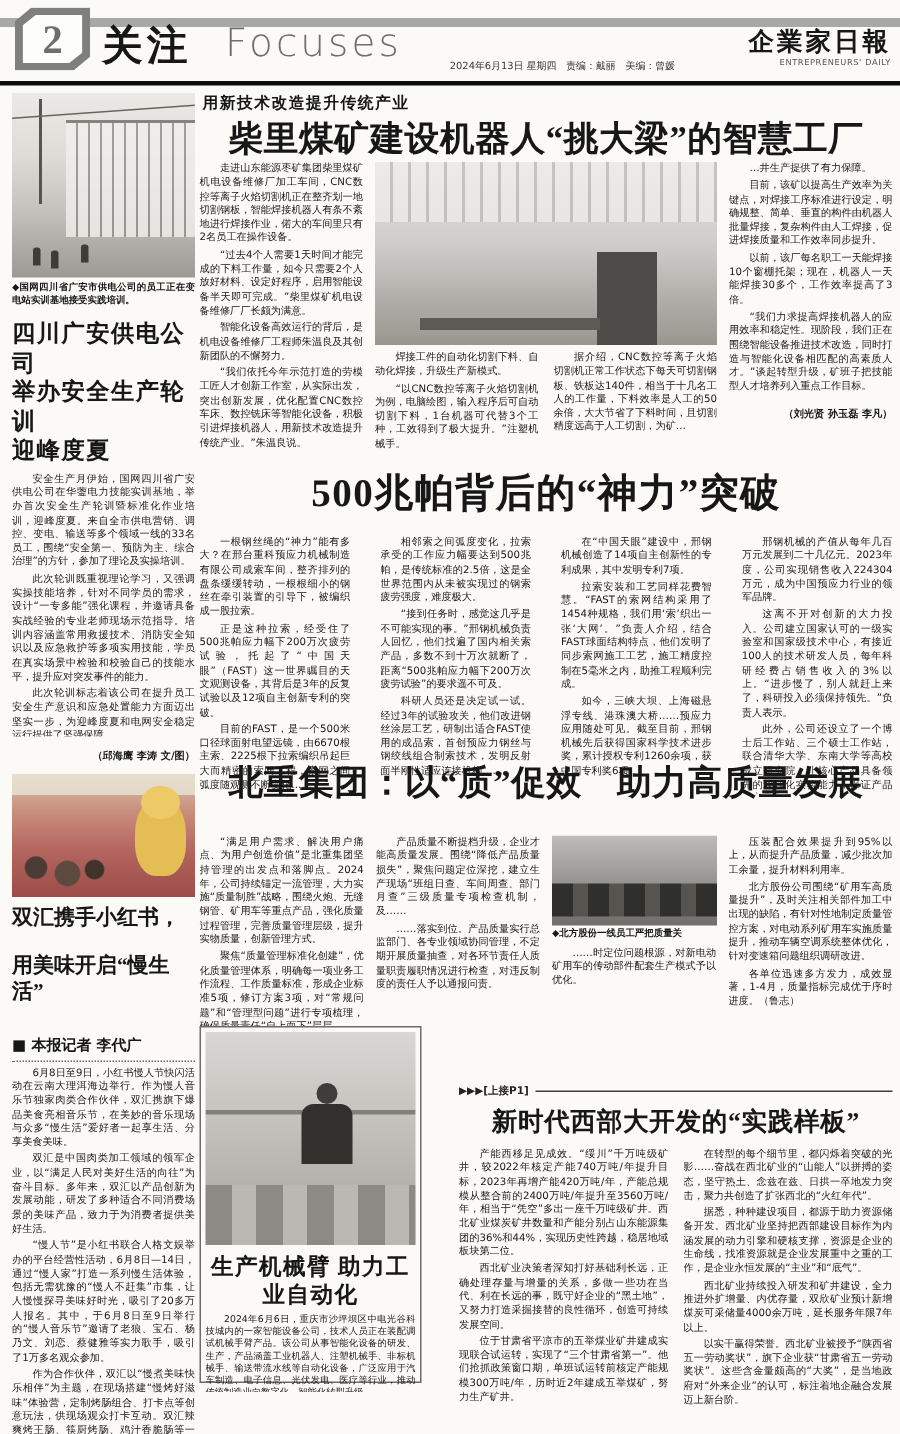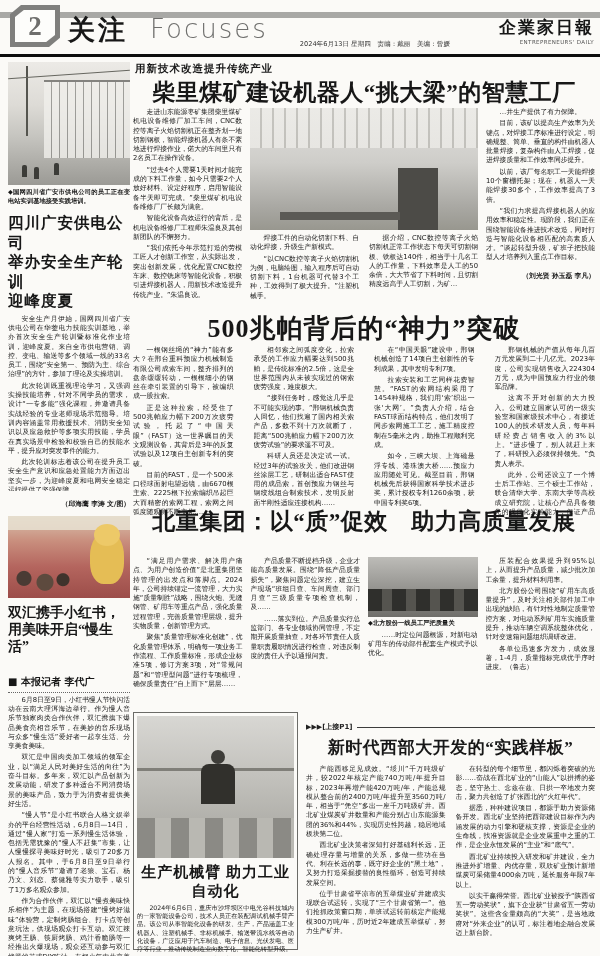--- a/index.html
+++ b/index.html
@@ -59,30 +59,30 @@
   .mn-win{position:absolute;left:0;top:0;width:100%;height:40px;
           background:repeating-linear-gradient(90deg,#efeeea 0 10px,#b9b8b2 10px 12px);opacity:.7}
   .mn-arm{position:absolute;left:26px;top:14px;width:52px;height:58px;border:7px solid #38383четыре4;border-color:#383834;
           border-radius:50%;border-left-color:transparent;border-bottom-color:transparent;transform:rotate(35deg)}
   .mn-pillar{position:absolute;right:40px;bottom:0;width:40px;height:62px;background:#4c4b47}
   .mn-base{position:absolute;left:30px;bottom:10px;width:120px;height:8px;background:#5b5a55}
   .mid-cols{display:flex;gap:10px}
   .mid-cols .mcol{width:109px;height:74px}
   
   .fast-head{left:133px;top:311px;width:462px;text-align:center;font-size:26px;font-weight:bold;letter-spacing:1px}
-  .fastart{left:133px;top:346px;width:462px;height:172px;display:flex;gap:20px}
+  .fastart{left:133px;top:357px;width:462px;height:172px;display:flex;gap:20px}
   .fcol{flex:1;overflow:hidden}
   
   .bz-head{left:133px;top:506px;width:462px;text-align:center;font-size:23px;font-weight:bold;letter-spacing:.5px}
   .bzart{left:133px;top:557px;width:462px;height:150px;display:flex;gap:8px}
   .ph-bz{height:60px;background:linear-gradient(180deg,#bdbcb8 0%,#93928e 55%,#6f6e6a 100%)}
   .bz-mach{position:absolute;left:0;bottom:6px;width:100%;height:22px;
            background:repeating-linear-gradient(90deg,#2f2f2c 0 14px,#55544f 14px 24px)}
   
-  .armbox{left:133px;top:712px;width:165px;height:238px;border:1px solid #6b6b67;padding:3px;background:#fbfaf7}
+  .armbox{left:133px;top:684px;width:148px;height:238px;border:1px solid #6b6b67;padding:3px;background:#fbfaf7}
   .ph-arm{height:142px;background:linear-gradient(180deg,#d8d7d3 0%,#c1c0bb 45%,#a3a29c 100%)}
   .ar-bench{position:absolute;left:0;top:52px;width:100%;height:3px;background:#807f79}
   .ar-head{position:absolute;left:74px;top:34px;width:14px;height:14px;background:#3e3d39;border-radius:50%}
   .ar-body{position:absolute;left:64px;top:48px;width:34px;height:40px;background:#31302c;border-radius:8px 8px 0 0}
   .ar-machs{position:absolute;left:0;bottom:0;width:100%;height:40px;
             background:repeating-linear-gradient(90deg,#8b8a85 0 18px,#b9b8b2 18px 34px)}
   .arm-title{text-align:center;font-size:15px;font-weight:bold;letter-spacing:1px;margin:5px 0 3px}
   .armbox p{font-size:6.2px;line-height:8.2px}
   
   .westart{left:306px;top:722px;width:289px}
@@ -135,21 +135,21 @@
     <div class="sig">（邱海鹰 李涛 文/图）</div>
 
     <div class="photo ph-event">
       <div class="ev-banner"></div>
       <div class="ev-mascot"></div>
       <div class="ev-head"></div>
       <div class="ev-crowd"></div>
     </div>
 
     <div class="sh-title serif">双汇携手小红书，</div>
-    <div class="sh-title serif" style="margin-top:0">用美味开启“慢生活”</div>
+    <div class="sh-title serif" style="margin-top:15px">用美味开启“慢生活”</div>
     <div class="byline">■ 本报记者 李代广</div>
     <div class="bodytxt" style="height:262px">
         <p>6月8日至9日，小红书慢人节快闪活动在云南大理洱海边举行。作为慢人音乐节独家肉类合作伙伴，双汇携旗下爆品美食亮相音乐节，在美妙的音乐现场与众多“慢生活”爱好者一起享生活、分享美食美味。</p>
         <p>双汇是中国肉类加工领域的领军企业，以“满足人民对美好生活的向往”为奋斗目标。多年来，双汇以产品创新为发展动能，研发了多种适合不同消费场景的美味产品，致力于为消费者提供美好生活。</p>
         <p>“慢人节”是小红书联合人格文娱举办的平台经营性活动，6月8日—14日，通过“慢人家”打造一系列慢生活体验，包括无需犹豫的“慢人不赶集”市集，让人慢慢探寻美味好时光，吸引了20多万人报名。其中，于6月8日至9日举行的“慢人音乐节”邀请了老狼、宝石、杨乃文、刘恋、蔡健雅等实力歌手，吸引了1万多名观众参加。</p>
         <p>作为合作伙伴，双汇以“慢煮美味快乐相伴”为主题，在现场搭建“慢烤好滋味”体验营，定制烤肠组合、打卡点等创意玩法，供现场观众打卡互动。双汇辣爽烤王肠、筷厨烤肠、鸡汁香脆肠等一经推出火爆现场，观众还互动参与双汇烤肠的花式DIY吃法，在烟火气中共享美食。</p>
       </div>
 
     <div class="lostbox">
       <div class="lost-title">遗失启事</div>

